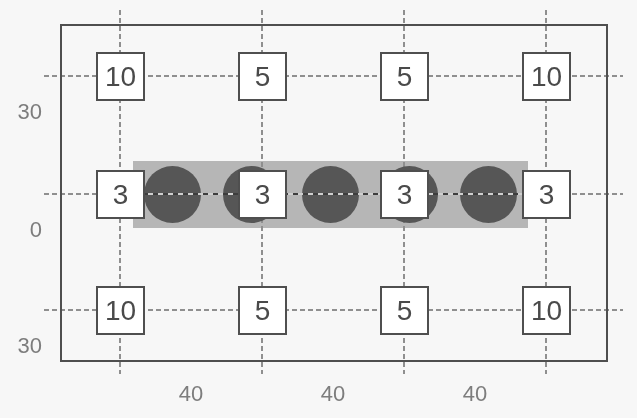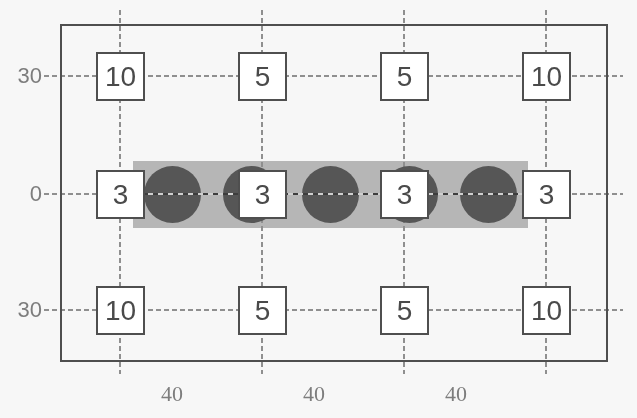--- a/index.html
+++ b/index.html
@@ -86,29 +86,30 @@
     color:var(--square-text);
   }
   .ylabel{
     position:absolute;
     left:0;
     width:42px; height:26px;
     line-height:26px;
     text-align:right;
     font-size:22px;
     color:var(--axis-label);
+    margin-top:36px;
   }
   .xlabel{
     position:absolute;
     top:381px;
     width:60px; height:26px;
     line-height:26px;
+    text-align:center;
     font-size:22px;
     color:var(--axis-label);
-    font-family:Liberation Serif, serif;
   }
 </style>
 </head>
 <body>
 
 <div class="canvas">
 
   <div class="hline" style="top:75px;"></div>
   <div class="hline" style="top:193px;"></div>
   <div class="hline" style="top:309px;"></div>

